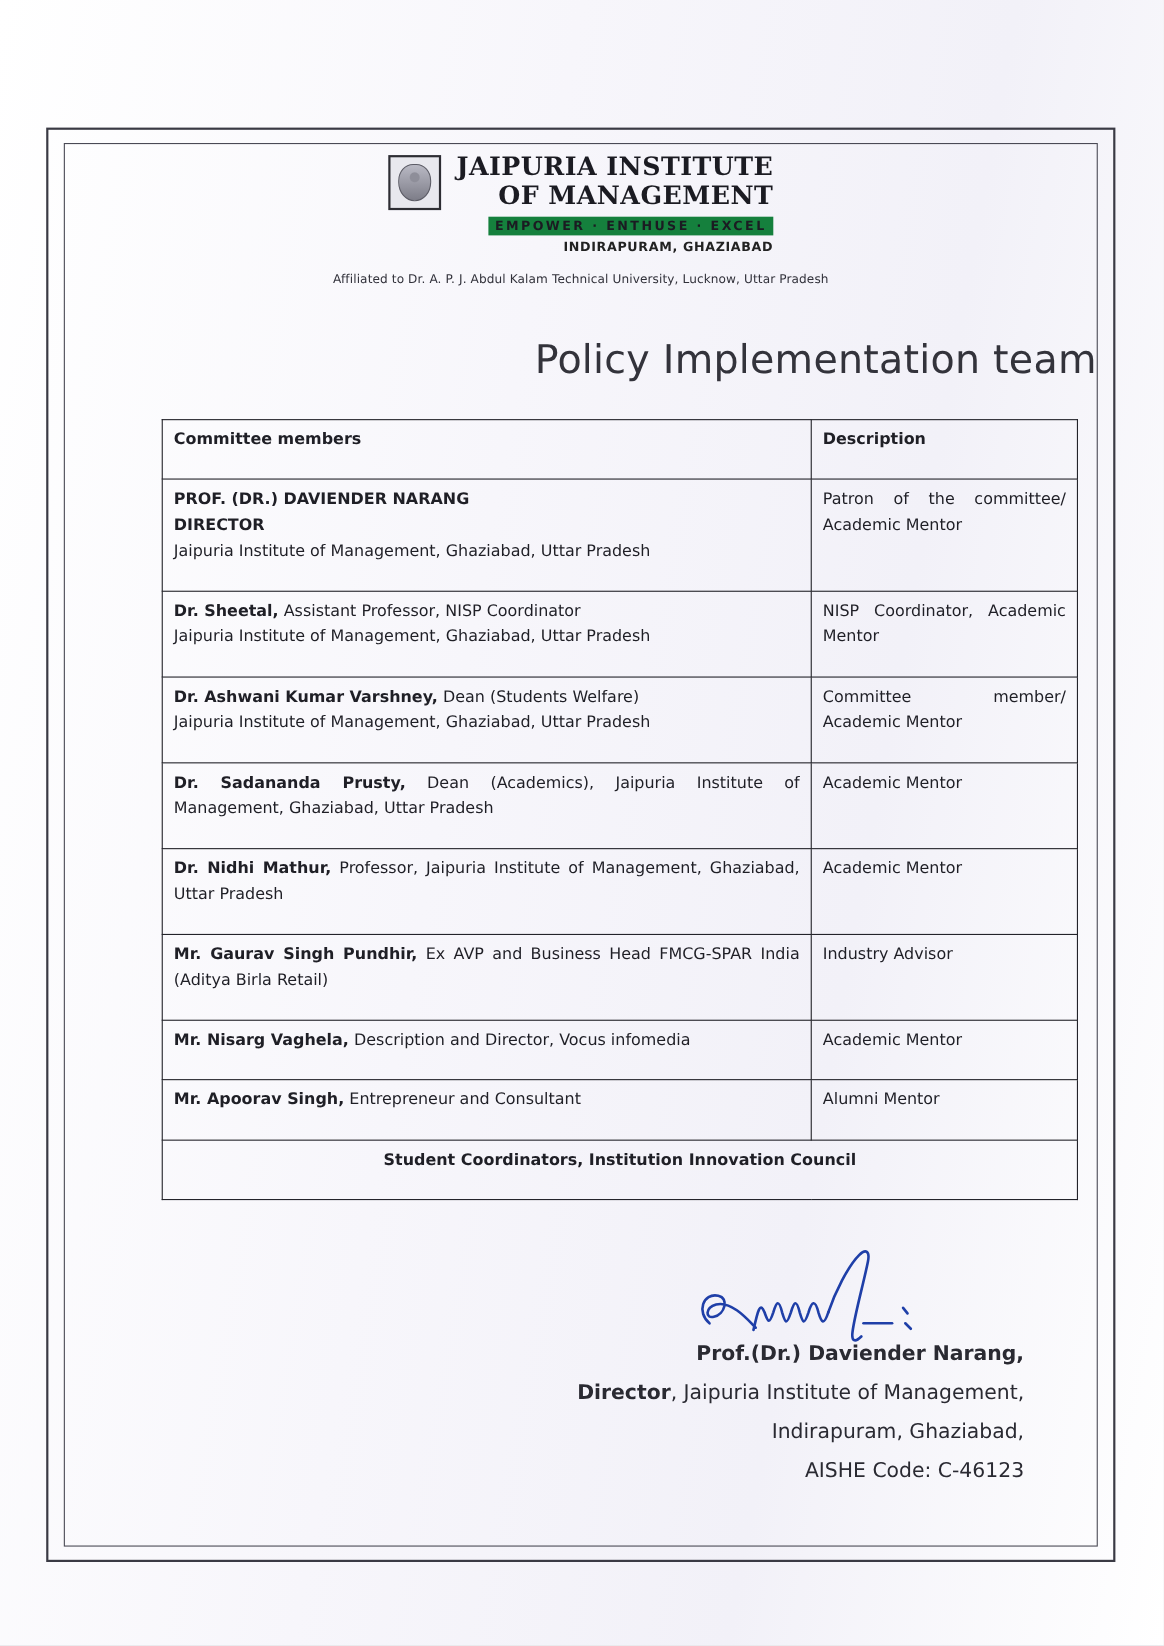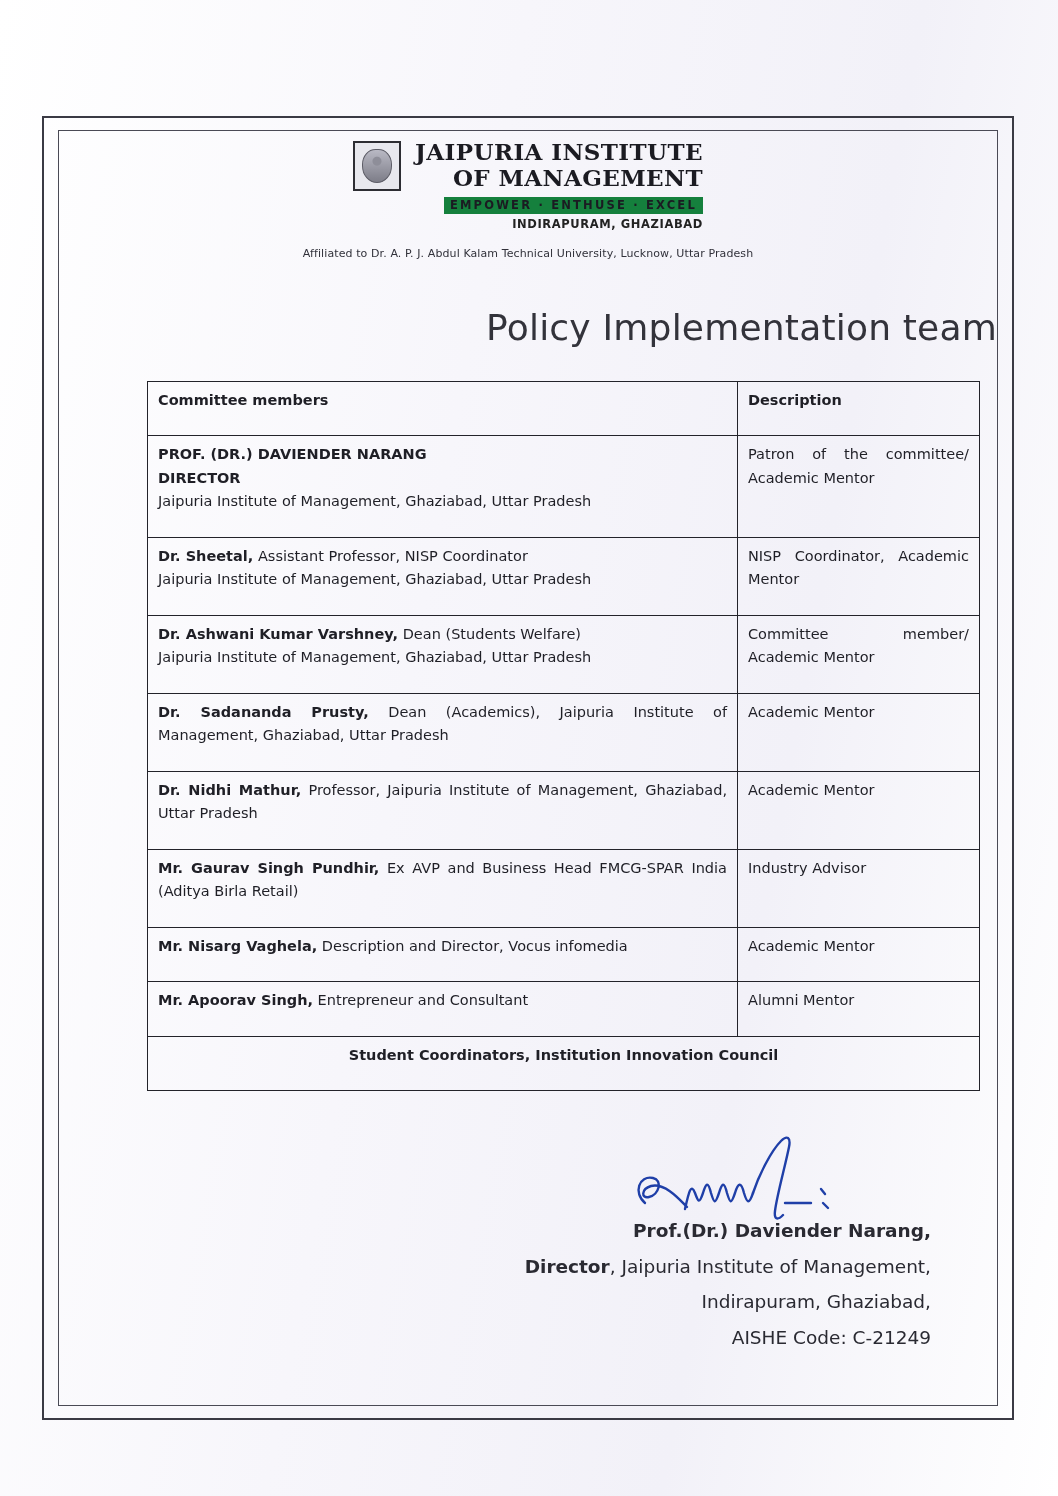--- a/index.html
+++ b/index.html
@@ -298,19 +298,19 @@
             <path d="M128 62 C134 44, 146 20, 156 10 C162 4, 166 6, 164 16 C160 36, 152 64, 150 80 C149 88, 152 90, 158 84"></path>
             <path d="M160 72 L186 72"></path>
             <path d="M196 58 l4 5 M198 72 l5 5"></path>
           </g>
         </svg>
 
         <div class="sign-block">
           <div><span class="b">Prof.(Dr.) </span><span class="b">Daviender Narang,</span></div>
           <div><span class="b">Director</span><span>, Jaipuria Institute of Management,</span></div>
           <div>Indirapuram, Ghaziabad,</div>
-          <div>AISHE Code: C-21249</div>
+          <div>AISHE Code: C-46123</div>
         </div>
 
       </div>
     </div>
   </div>
 </div>
 
 </body></html>

